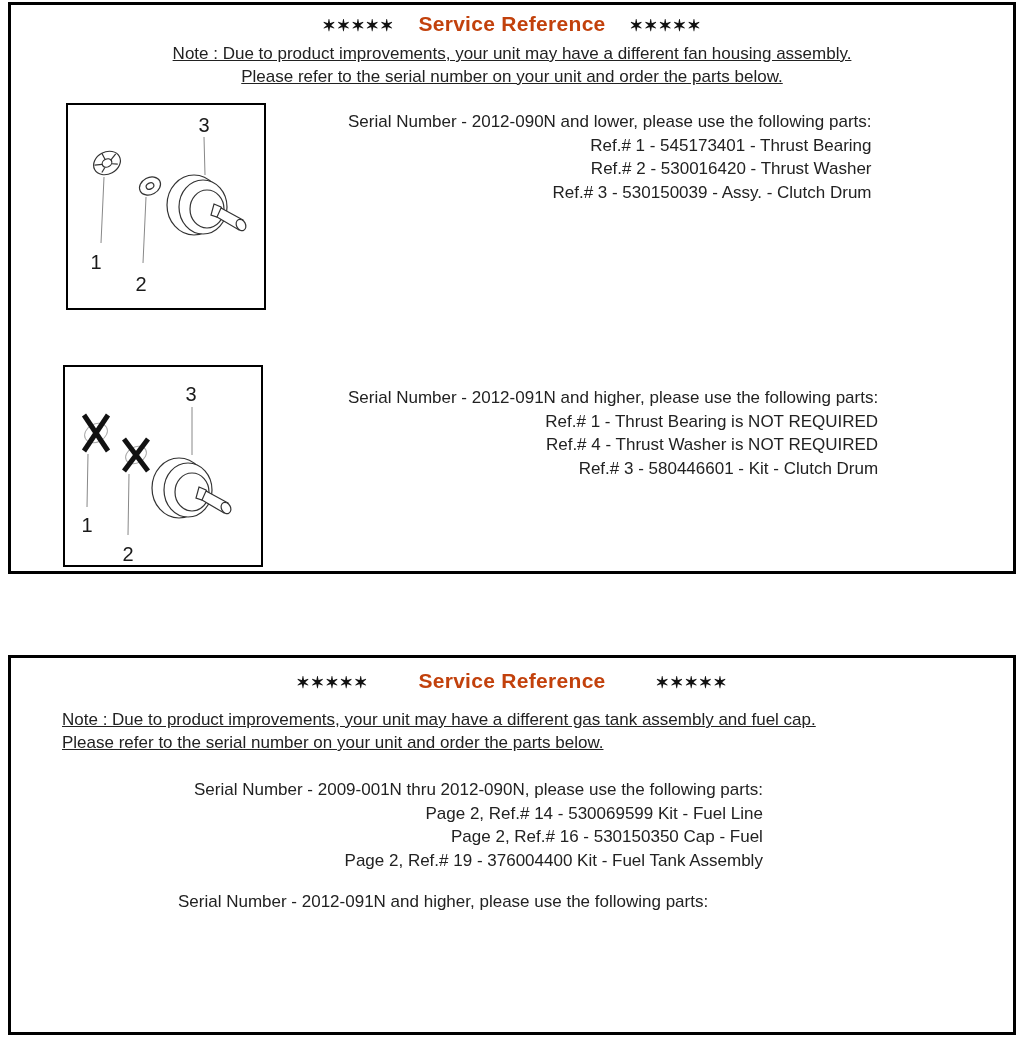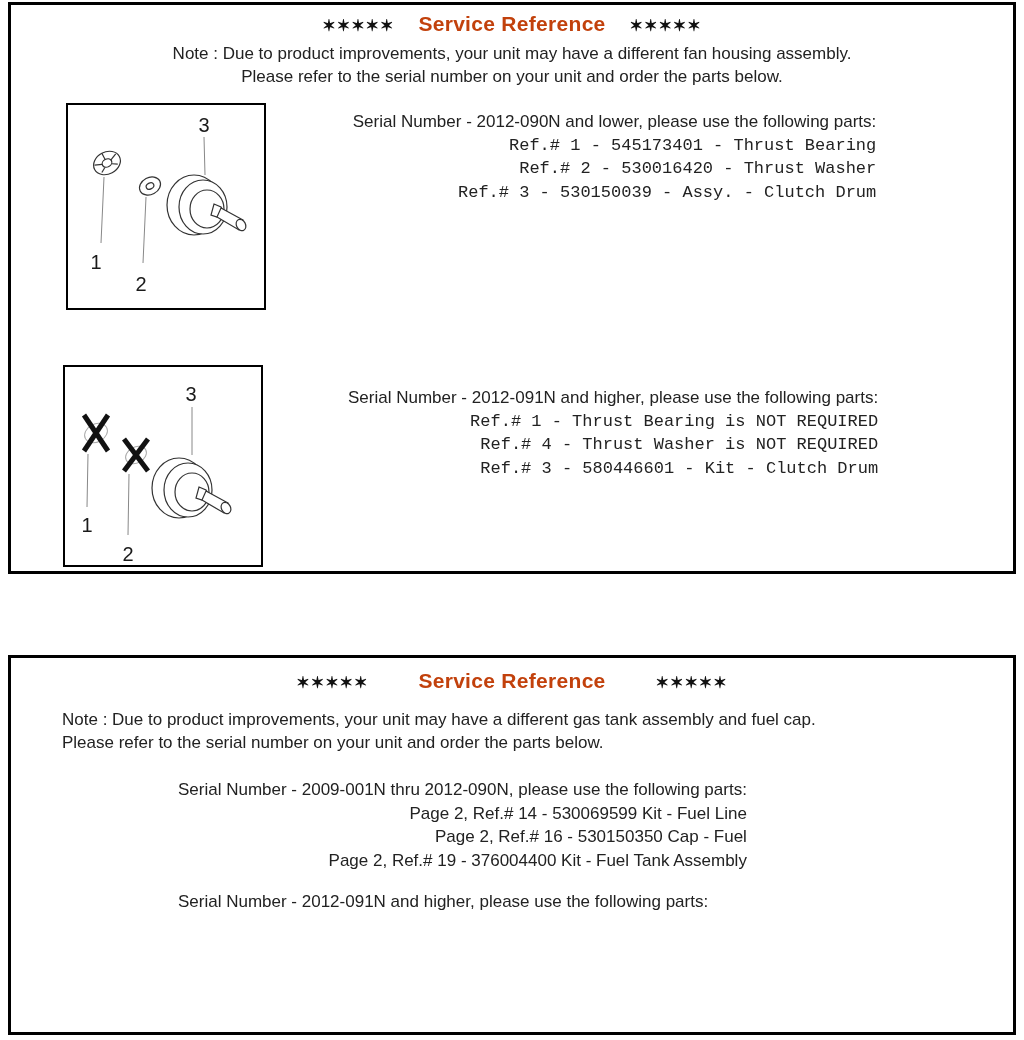--- a/index.html
+++ b/index.html
@@ -44,20 +44,21 @@
     font-weight: bold;
     letter-spacing: 0.3px;
     color: #c2410c;
   }
 
   .note-block {
     position: absolute;
     font-size: 17px;
     line-height: 23px;
     color: #222222;
+    text-decoration: underline;
   }
   #note-fan { top: 37px; left: 0; right: 0; text-align: center; }
   #note-fuel { top: 50px; left: 51px; text-align: left; }
 
   .diagram-box {
     position: absolute;
     border: 2px solid #000000;
     background: #ffffff;
   }
   #diagram-lower  { left: 55px; top: 98px;  width: 200px; height: 207px; }
@@ -67,24 +68,24 @@
   .parts-list {
     position: absolute;
     font-size: 17px;
     line-height: 23.5px;
     color: #222222;
     white-space: nowrap;
     text-align: right;
   }
   #list-fan-lower  { left: 337px; top: 105px; }
   #list-fan-higher { left: 337px; top: 381px; }
-  #list-fuel-early { left: 167px; top: 120px; }
+  #list-fuel-early { left: 183px; top: 120px; }
   #list-fuel-late  { left: 167px; top: 232px; }
   .list-items div { white-space: pre; }
-  #box-fan  .list-items div { margin-left: 110px; font-family: Liberation Mono, monospace; }
+  #box-fan  .list-items div { margin-left: 110px; }
   #box-fuel .list-items div { margin-left: 82px; }
 
   .part-label {
     font-family: "Liberation Sans", sans-serif;
     font-size: 20px;
     fill: #1a1a1a;
   }
 </style>
 </head>
 <body>

